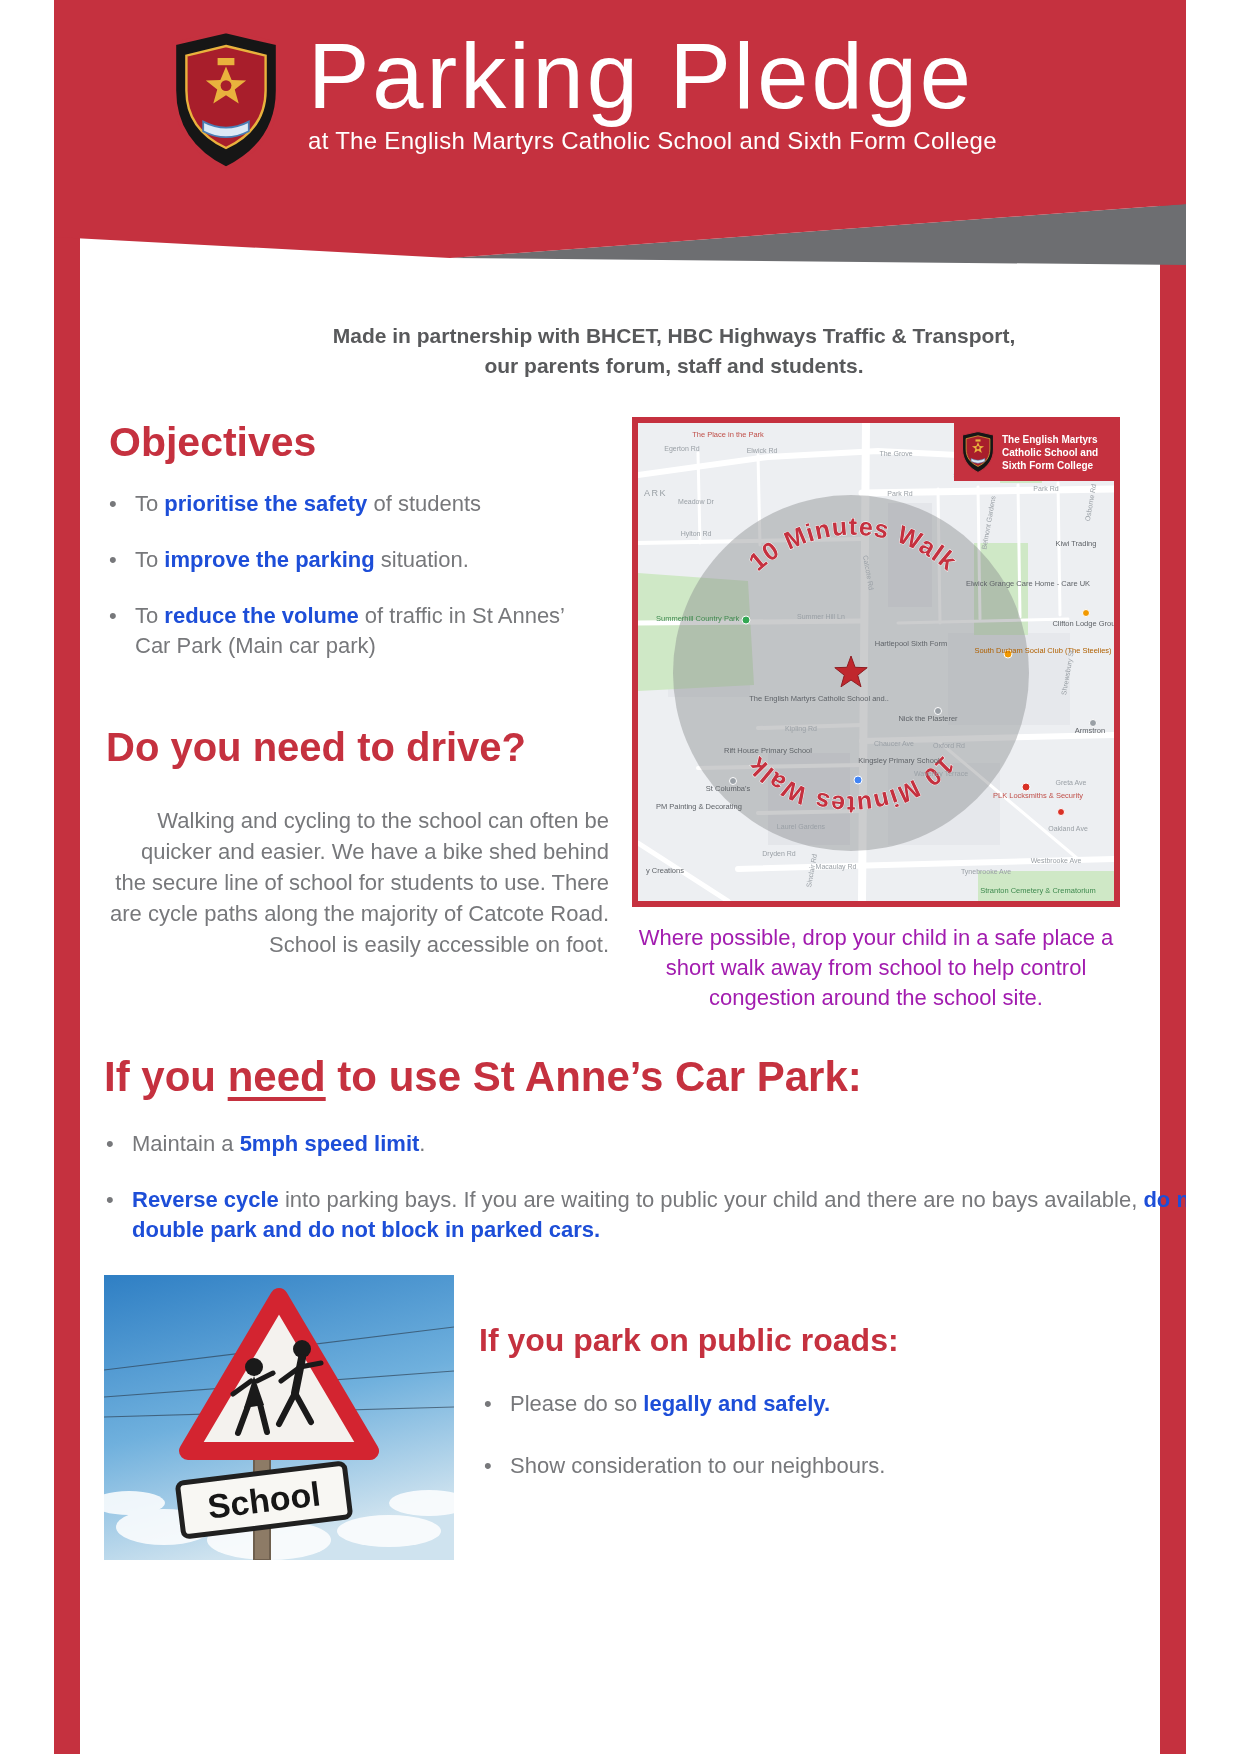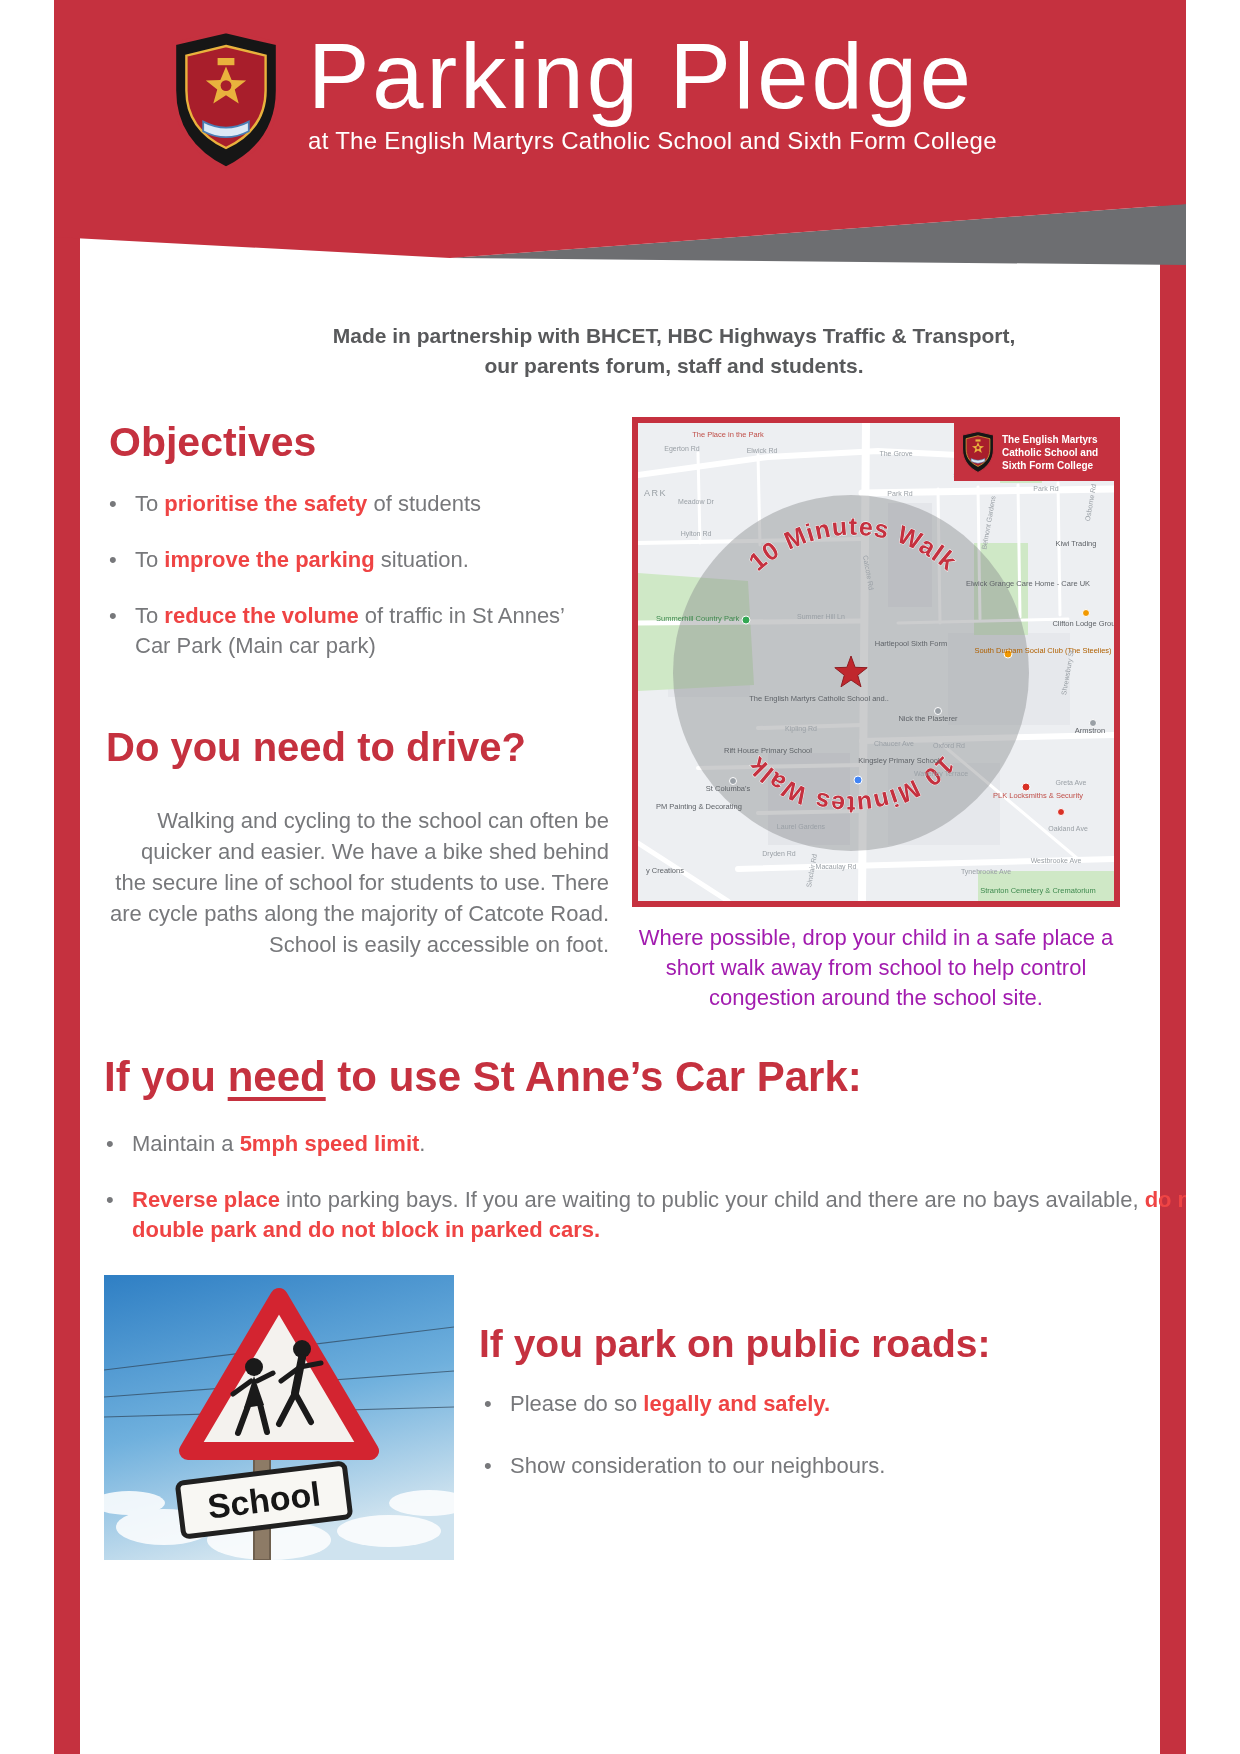--- a/index.html
+++ b/index.html
@@ -22,29 +22,29 @@
 
   .content{position:absolute;inset:0;z-index:3;margin-top:39px;}
 
   .partnership{position:absolute;left:0;top:282px;width:1240px;text-align:center;
                color:#58595b;font-weight:bold;font-size:21px;line-height:1.45;}
 
   h2.redhead{position:absolute;margin:0;color:#c5313f;font-weight:bold;}
   #objectives-heading{left:55px;top:380px;font-size:41px;}
   #drive-heading{left:52px;top:686px;font-size:40px;}
   #carpark-heading{left:50px;top:1014px;font-size:42px;}
-  #roads-heading{left:425px;top:1283px;font-size:39px;}
+  #roads-heading{left:425px;top:1283px;font-size:32px;}
   .uline{text-decoration:underline;text-underline-offset:6px;text-decoration-thickness:4px;}
 
   .bullet-list{position:absolute;list-style:none;margin:0;padding:0;}
   #objectives-list{left:55px;top:450px;width:470px;}
   #objectives-list li{margin-bottom:26px;}
   .bullet-item{position:relative;padding-left:26px;font-size:22px;line-height:30px;color:#77787b;}
   .bullet-item .dot{position:absolute;left:0;top:0;color:#77787b;}
-  .bullet-item b{color:#ef4444;text-align:center;}
+  .bullet-item b{color:#1d4ed8;text-align:center;}
 
   .bodytext{position:absolute;font-size:22px;line-height:31px;color:#77787b;}
   #drive-body{left:55px;top:744px;width:500px;text-align:right;}
 
   .map-wrap{position:absolute;left:578px;top:378px;width:488px;height:490px;
             border:6px solid #c5313f;box-sizing:border-box;background:#edeff2;}
   .map-wrap svg{display:block;}
   .map-caption{position:absolute;left:575px;top:884px;width:494px;text-align:center;
                font-size:22px;line-height:30px;color:#a21caf;}
 
@@ -250,21 +250,21 @@
     <div class="map-caption">Where possible, drop your child in a safe place a short walk away from school to help control congestion around the school site.</div>
 
     <h2 class="redhead" id="carpark-heading"><span>If you </span><span class="uline">need</span><span> to use St Anne’s Car Park:</span></h2>
 
     <div class="bullet-item bullet-abs" id="carpark-b1">
       <span class="dot">•</span>
       <span><span>Maintain a </span><b>5mph speed limit</b><span>.</span></span>
     </div>
     <div class="bullet-item bullet-abs" id="carpark-b2">
       <span class="dot">•</span>
-      <span><b>Reverse place</b><span> into parking bays. If you are waiting to public your child and there are no bays available, </span><b>do not double park and do not block in parked cars.</b></span>
+      <span><b>Reverse cycle</b><span> into parking bays. If you are waiting to public your child and there are no bays available, </span><b>do not double park and do not block in parked cars.</b></span>
     </div>
 
     <svg class="photo" viewBox="0 0 350 285">
       <defs>
         <linearGradient id="sky" x1="0" y1="0" x2="0.3" y2="1">
           <stop offset="0" stop-color="#2f7fc4"></stop>
           <stop offset="0.55" stop-color="#6fb0dd"></stop>
           <stop offset="1" stop-color="#cfe3ef"></stop>
         </linearGradient>
       </defs>

